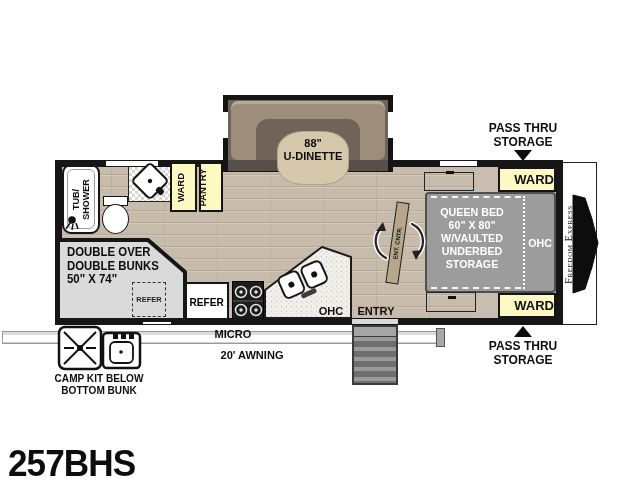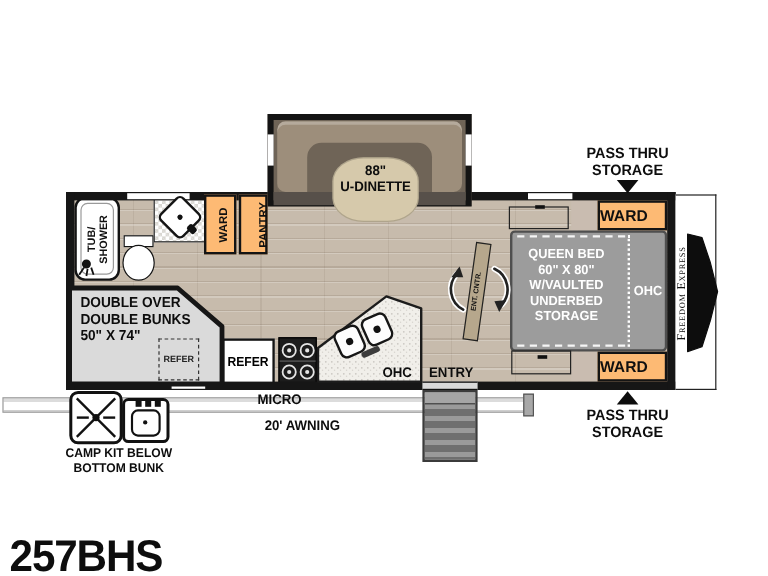--- a/index.html
+++ b/index.html
@@ -9,22 +9,22 @@
   .wood{background-color:#c7bbac;background-image:
     repeating-linear-gradient(180deg, rgba(255,255,255,.22) 0 1px, transparent 1px 12px),
     repeating-linear-gradient(180deg, transparent 0 11px, rgba(96,78,60,.16) 11px 12px),
     repeating-linear-gradient(90deg, rgba(96,78,60,.10) 0 1px, transparent 1px 53px);}
   .wall{background:#161616;}
   .win{background:#fff;}
   .lbl{position:absolute;font-weight:bold;color:#0d0d0d;white-space:nowrap;
        transform:translateX(-50%) scaleX(.96);font-size:11.5px;}
   .lbl-left{position:absolute;font-weight:bold;color:#0d0d0d;white-space:nowrap;
        transform:scaleX(.95);transform-origin:left top;}
-  .cab{background:#fdba74;border:2px solid #141414;box-sizing:border-box;
-       display:flex;align-items:center;justify-content:flex-start;}
+  .cab{background:#fef9c3;border:2px solid #141414;box-sizing:border-box;
+       display:flex;align-items:center;justify-content:flex-end;}
   .cab span{font-weight:bold;color:#101010;}
   .vwrap{position:absolute;display:flex;align-items:center;justify-content:center;}
   .vwrap .rot{transform:rotate(-90deg);text-align:center;white-space:nowrap;
        font-weight:bold;color:#101010;}
   .arrow-down{position:absolute;width:0;height:0;border-left:9px solid transparent;
        border-right:9px solid transparent;border-top:11px solid #0d0d0d;}
   .arrow-up{position:absolute;width:0;height:0;border-left:9px solid transparent;
        border-right:9px solid transparent;border-bottom:11px solid #0d0d0d;}
   .whitebox{background:#fff;border:2px solid #141414;box-sizing:border-box;
        display:flex;align-items:center;justify-content:center;font-weight:bold;}

